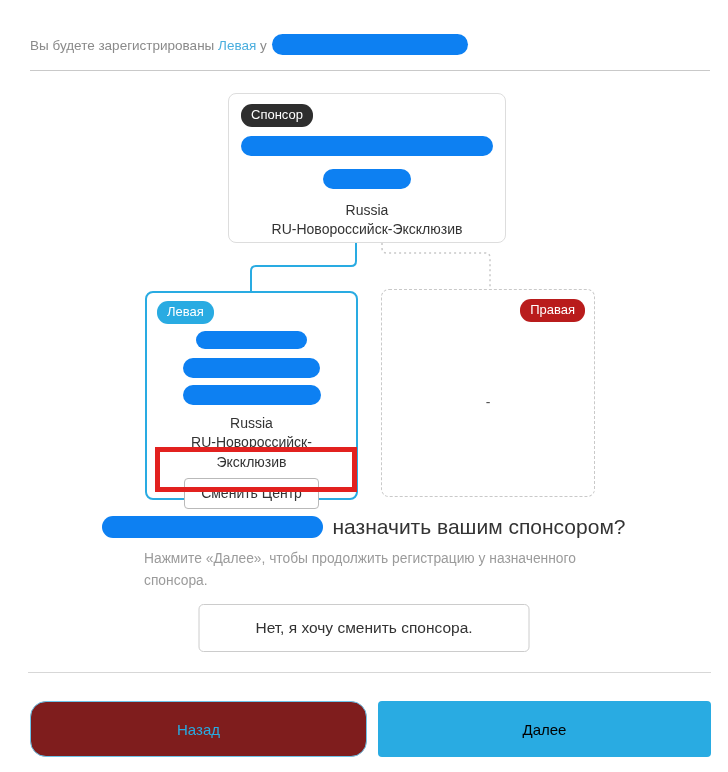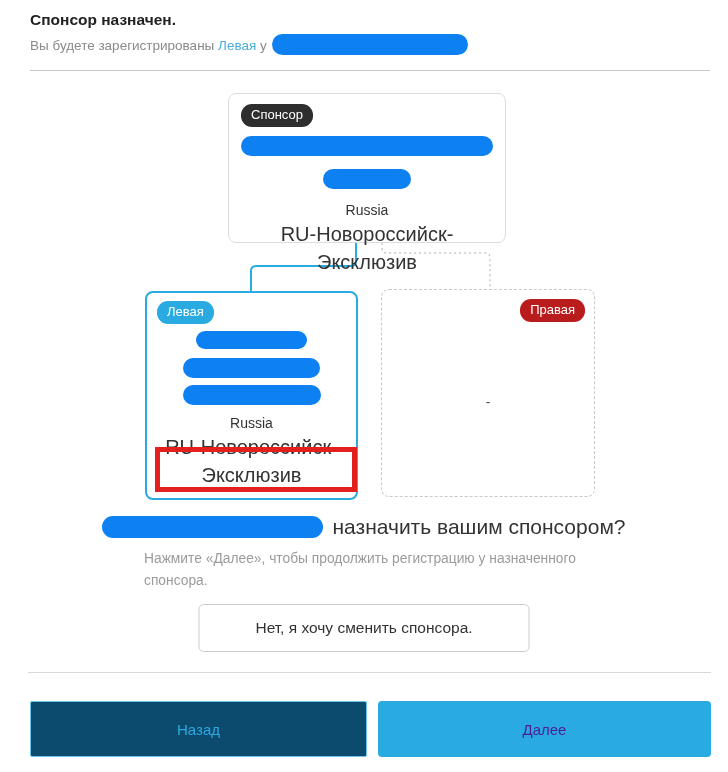--- a/index.html
+++ b/index.html
@@ -41,21 +41,21 @@
     display: inline-block; color: #fff; font-size: 13px;
     padding: 3px 10px 4px; border-radius: 11px; line-height: 1.2;
   }
   .badge-dark { background: #2e2e2e; }
   .badge-cyan { background: #29abe2; }
   .badge-gray { background: #b91c1c; }
   .sponsor-card .badge-row { text-align: left; }
   .sponsor-card .blob-1 { width: 100%; height: 20px; border-radius: 10px; margin-top: 9px; }
   .sponsor-card .blob-2 { width: 88px; height: 20px; border-radius: 10px; margin: 13px auto 0; display: block; }
   .node-country { font-size: 14px; color: #333; margin-top: 12px; line-height: 1.4; }
-  .node-center  { font-size: 20px; color: #333; line-height: 1.4; }
+  .node-center  { font-size: 14px; color: #333; line-height: 1.4; }
 
   .left-card {
     left: 145px; top: 291px; width: 213px; height: 209px;
     border: 2px solid #29abe2; padding: 8px 10px; text-align: center;
   }
   .left-card .badge-row { text-align: left; }
   .left-card .blob-a { display: block; margin: 7px auto 0; width: 111px; height: 18px; border-radius: 9px; }
   .left-card .blob-b { display: block; margin: 9px auto 0; width: 137px; height: 20px; border-radius: 10px; }
   .left-card .blob-c { display: block; margin: 7px auto 0; width: 138px; height: 20px; border-radius: 10px; }
   .left-card .node-country { margin-top: 9px; }
@@ -94,35 +94,34 @@
   .decline-btn {
     position: absolute; top: 604px; left: 50%; transform: translateX(-50%);
     width: 331px; height: 48px; background: #fff; border: 1px solid #ccc;
     border-radius: 5px; font-size: 15.5px; color: #333;
     font-family: inherit; cursor: pointer;
   }
 
   
   .back-btn {
     position: absolute; left: 30px; top: 701px; width: 337px; height: 56px;
-    background: #0c4a6e; border: 1px solid #6ec4e8; border-radius: 2px;
+    background: #7f1d1d; border: 1px solid #6ec4e8; border-radius: 16px;
     color: #29abe2; font-size: 15px; font-family: inherit; cursor: pointer;
   }
   .next-btn {
     position: absolute; left: 378px; top: 701px; width: 333px; height: 56px;
     background: #29abe2; border: none; border-radius: 4px;
-    color: #4c1d95; font-size: 15px; font-family: inherit; cursor: pointer;
+    color: #000000; font-size: 15px; font-family: inherit; cursor: pointer;
   }
 </style>
 </head>
 <body>
 
 <div class="canvas">
 
-  <div class="page-title">Спонсор назначен.</div>
   <div class="subtitle"><span>Вы будете зарегистрированы</span>
     <span class="pos-link">Левая</span>
     <span>у</span><span class="redact"></span>
   </div>
   <div class="divider divider-top"></div>
 
   <svg class="connectors" viewBox="0 0 728 49">
     <path d="M356,0 L356,18 Q356,23 351,23 L256,23 Q251,23 251,28 L251,49" fill="none" stroke="#29abe2" stroke-width="2"></path>
     <path d="M382,0 L382,5 Q382,10 387,10 L485,10 Q490,10 490,15 L490,48" fill="none" stroke="#c9c9c9" stroke-width="1.5" stroke-dasharray="2 3"></path>
   </svg>
@@ -135,20 +134,21 @@
     <div class="node-center">RU-Новороссийск-Эксклюзив</div>
   </div>
 
   <div class="card left-card">
     <div class="badge-row"><span class="badge badge-cyan">Левая</span></div>
     <div class="redact blob-a"></div>
     <div class="redact blob-b"></div>
     <div class="redact blob-c"></div>
     <div class="node-country">Russia</div>
     <div class="node-center">RU-Новороссийск-Эксклюзив</div>
+    <button class="change-center-btn">Сменить Центр</button>
     <div class="red-annotation"></div>
   </div>
 
   <div class="card right-card">
     <span class="badge badge-gray">Правая</span>
     <div class="empty-dash">-</div>
   </div>
 
   <div class="question-row">
     <span class="redact"></span>

